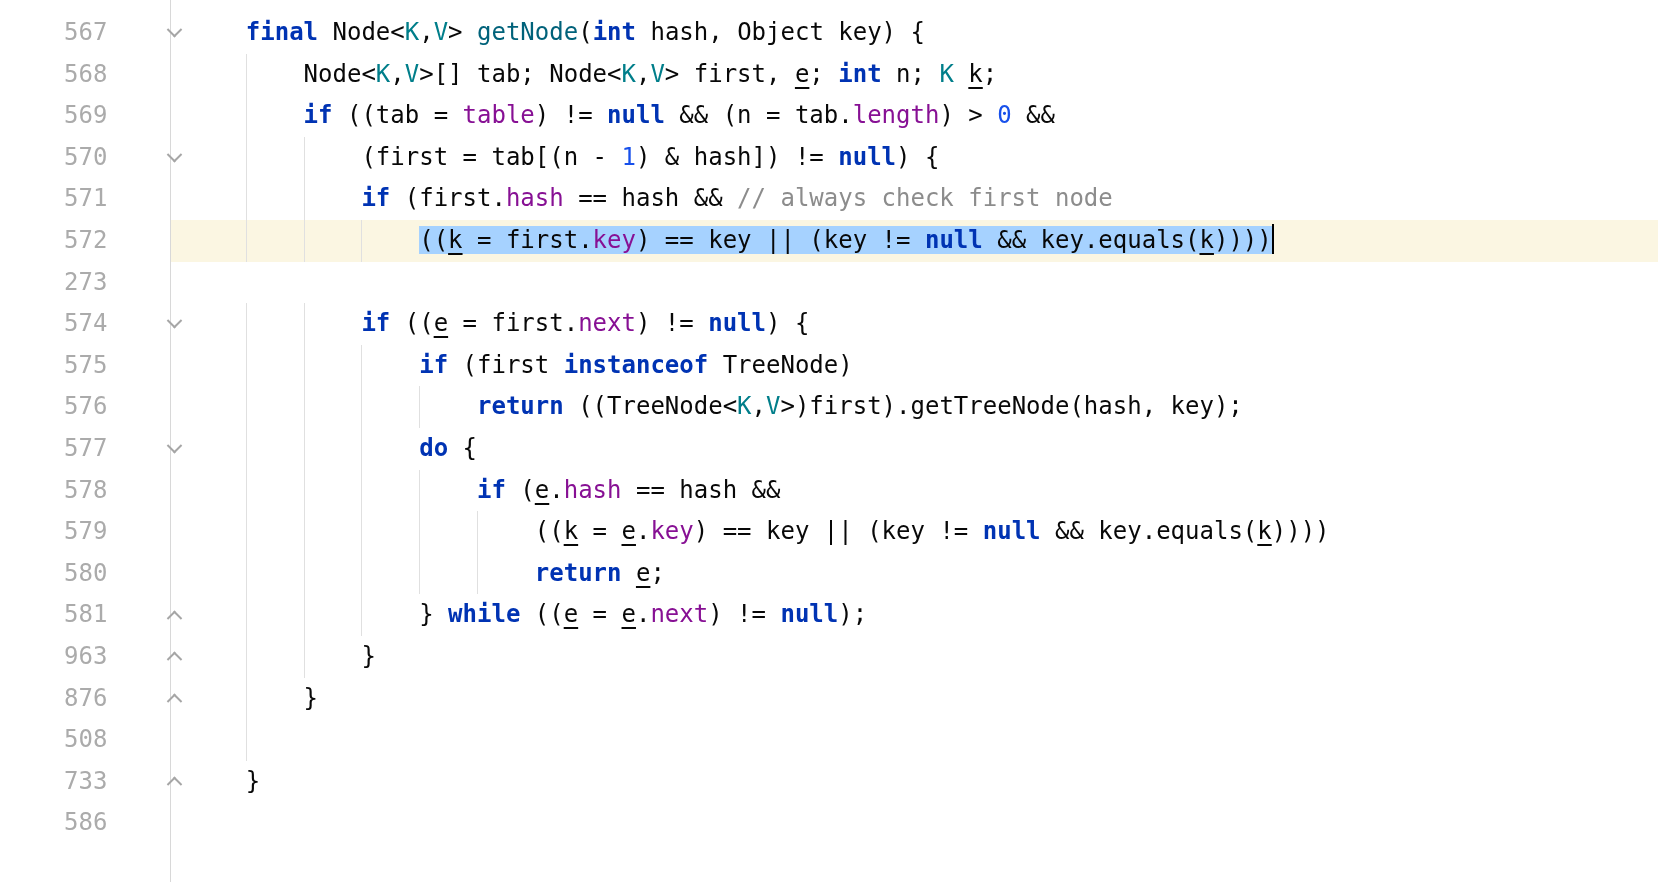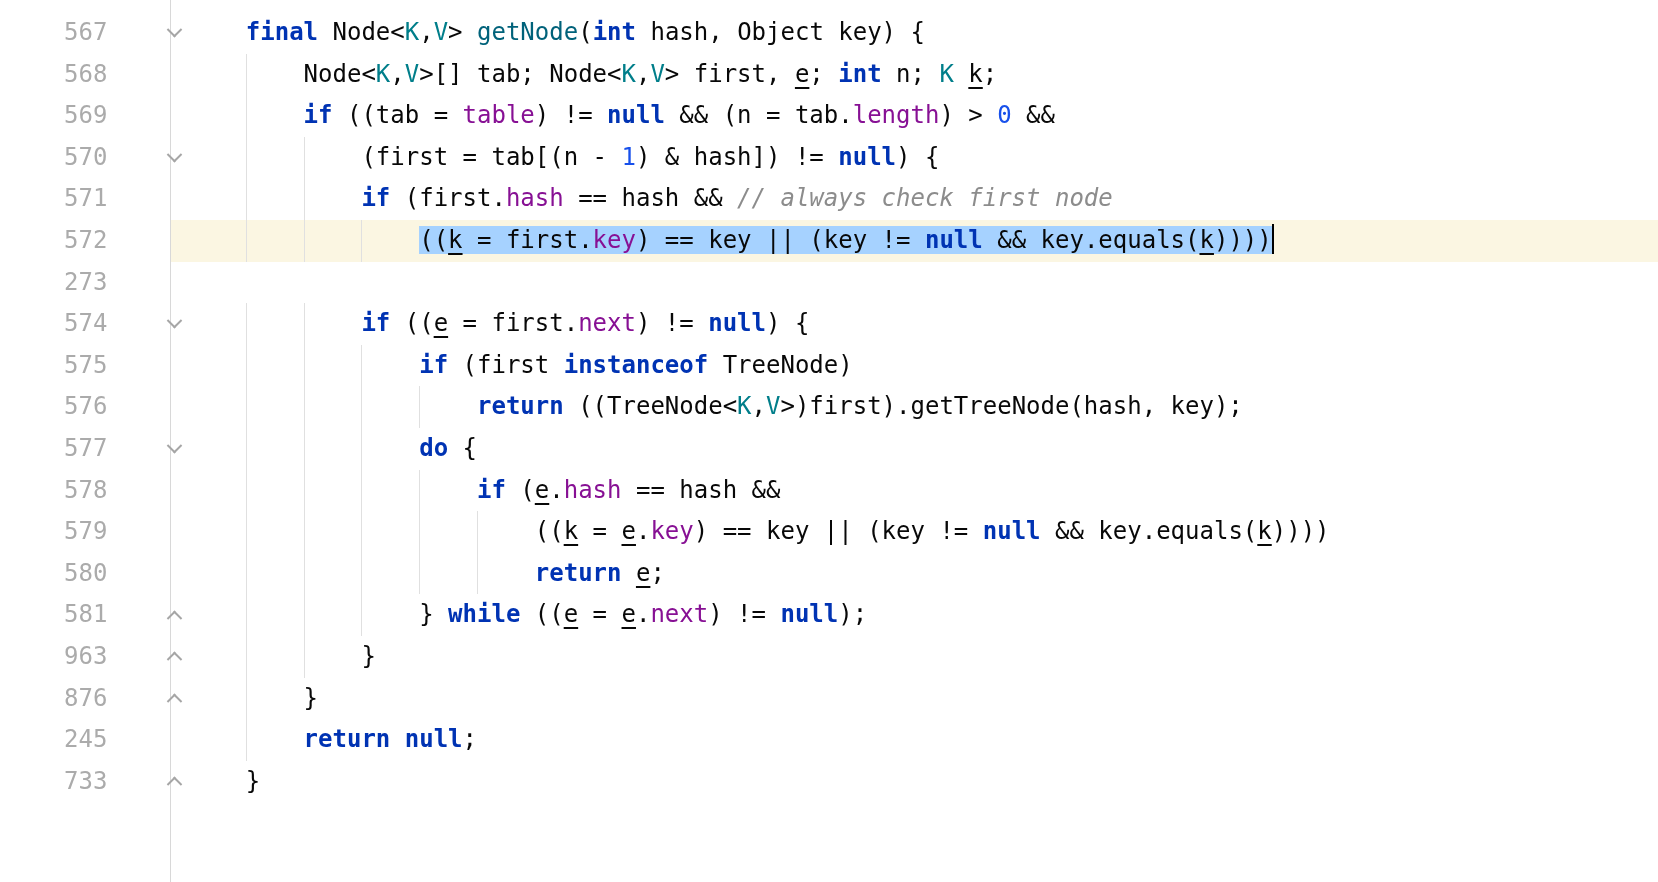--- a/index.html
+++ b/index.html
@@ -21,21 +21,21 @@
   .code{position:relative;margin-left:171px;height:100%;padding-left:17px;}
   .row.current .code{background:var(--caretrow,#FBF6E2);}
   .guide{position:absolute;top:0;bottom:0;width:1px;background:var(--guide,#E0E0E0);z-index:0;}
   .txt{position:relative;z-index:1;}
   .sel{background:var(--selbg,#A6D2FF);}
   .caret{display:inline-block;width:2px;height:30px;background:var(--caretc,#000);
          vertical-align:-6px;}
   .seg.kw{color:var(--kw,#0033B3);font-weight:bold;}
   .seg.fld{color:var(--fld,#871094);}
   .seg.num{color:var(--num,#1750EB);}
-  .seg.cmt{color:var(--cmt,#8C8C8C);font-style:italic;}
+  .seg.cmt{color:var(--cmt,#8C8C8C);}
   .seg.typ{color:var(--typ,#007E8A);}
   .seg.mth{color:var(--mth,#00627A);}
   .seg.var{color:var(--pln,#080808);text-decoration:underline;text-underline-offset:5px;
            text-decoration-thickness:1.5px;}
   .seg.pln{color:var(--pln,#080808);}
 </style>
 </head>
 <body>
 
 <div class="editor">
@@ -51,16 +51,17 @@
       <div class="row"><div class="ln">574</div><div class="fold"><span class="chev down"></span></div><div class="code"><span class="guide" style="left: calc(4ch + 17px);"></span><span class="guide" style="left: calc(8ch + 17px);"></span><span class="txt"><span class="seg pln">            </span><span class="seg kw">if</span><span class="seg pln"> ((</span><span class="seg var">e</span><span class="seg pln"> = first.</span><span class="seg fld">next</span><span class="seg pln">) != </span><span class="seg kw">null</span><span class="seg pln">) {</span></span></div></div>
       <div class="row"><div class="ln">575</div><div class="code"><span class="guide" style="left: calc(4ch + 17px);"></span><span class="guide" style="left: calc(8ch + 17px);"></span><span class="guide" style="left: calc(12ch + 17px);"></span><span class="txt"><span class="seg pln">                </span><span class="seg kw">if</span><span class="seg pln"> (first </span><span class="seg kw">instanceof</span><span class="seg pln"> TreeNode)</span></span></div></div>
       <div class="row"><div class="ln">576</div><div class="code"><span class="guide" style="left: calc(4ch + 17px);"></span><span class="guide" style="left: calc(8ch + 17px);"></span><span class="guide" style="left: calc(12ch + 17px);"></span><span class="guide" style="left: calc(16ch + 17px);"></span><span class="txt"><span class="seg pln">                    </span><span class="seg kw">return</span><span class="seg pln"> ((TreeNode&lt;</span><span class="seg typ">K</span><span class="seg pln">,</span><span class="seg typ">V</span><span class="seg pln">&gt;)first).getTreeNode(hash, key);</span></span></div></div>
       <div class="row"><div class="ln">577</div><div class="fold"><span class="chev down"></span></div><div class="code"><span class="guide" style="left: calc(4ch + 17px);"></span><span class="guide" style="left: calc(8ch + 17px);"></span><span class="guide" style="left: calc(12ch + 17px);"></span><span class="txt"><span class="seg pln">                </span><span class="seg kw">do</span><span class="seg pln"> {</span></span></div></div>
       <div class="row"><div class="ln">578</div><div class="code"><span class="guide" style="left: calc(4ch + 17px);"></span><span class="guide" style="left: calc(8ch + 17px);"></span><span class="guide" style="left: calc(12ch + 17px);"></span><span class="guide" style="left: calc(16ch + 17px);"></span><span class="txt"><span class="seg pln">                    </span><span class="seg kw">if</span><span class="seg pln"> (</span><span class="seg var">e</span><span class="seg pln">.</span><span class="seg fld">hash</span><span class="seg pln"> == hash &amp;&amp;</span></span></div></div>
       <div class="row"><div class="ln">579</div><div class="code"><span class="guide" style="left: calc(4ch + 17px);"></span><span class="guide" style="left: calc(8ch + 17px);"></span><span class="guide" style="left: calc(12ch + 17px);"></span><span class="guide" style="left: calc(16ch + 17px);"></span><span class="guide" style="left: calc(20ch + 17px);"></span><span class="txt"><span class="seg pln">                        </span><span class="seg pln">((</span><span class="seg var">k</span><span class="seg pln"> = </span><span class="seg var">e</span><span class="seg pln">.</span><span class="seg fld">key</span><span class="seg pln">) == key || (key != </span><span class="seg kw">null</span><span class="seg pln"> &amp;&amp; key.equals(</span><span class="seg var">k</span><span class="seg pln">))))</span></span></div></div>
       <div class="row"><div class="ln">580</div><div class="code"><span class="guide" style="left: calc(4ch + 17px);"></span><span class="guide" style="left: calc(8ch + 17px);"></span><span class="guide" style="left: calc(12ch + 17px);"></span><span class="guide" style="left: calc(16ch + 17px);"></span><span class="guide" style="left: calc(20ch + 17px);"></span><span class="txt"><span class="seg pln">                        </span><span class="seg kw">return</span><span class="seg pln"> </span><span class="seg var">e</span><span class="seg pln">;</span></span></div></div>
       <div class="row"><div class="ln">581</div><div class="fold"><span class="chev up"></span></div><div class="code"><span class="guide" style="left: calc(4ch + 17px);"></span><span class="guide" style="left: calc(8ch + 17px);"></span><span class="guide" style="left: calc(12ch + 17px);"></span><span class="txt"><span class="seg pln">                </span><span class="seg pln">} </span><span class="seg kw">while</span><span class="seg pln"> ((</span><span class="seg var">e</span><span class="seg pln"> = </span><span class="seg var">e</span><span class="seg pln">.</span><span class="seg fld">next</span><span class="seg pln">) != </span><span class="seg kw">null</span><span class="seg pln">);</span></span></div></div>
       <div class="row"><div class="ln">963</div><div class="fold"><span class="chev up"></span></div><div class="code"><span class="guide" style="left: calc(4ch + 17px);"></span><span class="guide" style="left: calc(8ch + 17px);"></span><span class="txt"><span class="seg pln">            </span><span class="seg pln">}</span></span></div></div>
       <div class="row"><div class="ln">876</div><div class="fold"><span class="chev up"></span></div><div class="code"><span class="guide" style="left: calc(4ch + 17px);"></span><span class="txt"><span class="seg pln">        </span><span class="seg pln">}</span></span></div></div>
-      <div class="row"><div class="ln">245</div><div class="code"><span class="guide" style="left: calc(4ch + 17px);"></span><span class="txt"><span class="seg pln">        </span><span class="seg kw">return</span><span class="seg pln"> </span><span class="seg kw">null</span><span class="seg pln">;</span></span></div></div>
+      <div class="row"><div class="ln">508</div><div class="code"><span class="guide" style="left: calc(4ch + 17px);"></span></div></div>
       <div class="row"><div class="ln">733</div><div class="fold"><span class="chev up"></span></div><div class="code"><span class="txt"><span class="seg pln">    </span><span class="seg pln">}</span></span></div></div>
+      <div class="row"><div class="ln">586</div><div class="code"><span class="txt"><span class="seg pln"></span></span></div></div>
     </div>
 </div>
 
 </body></html>

